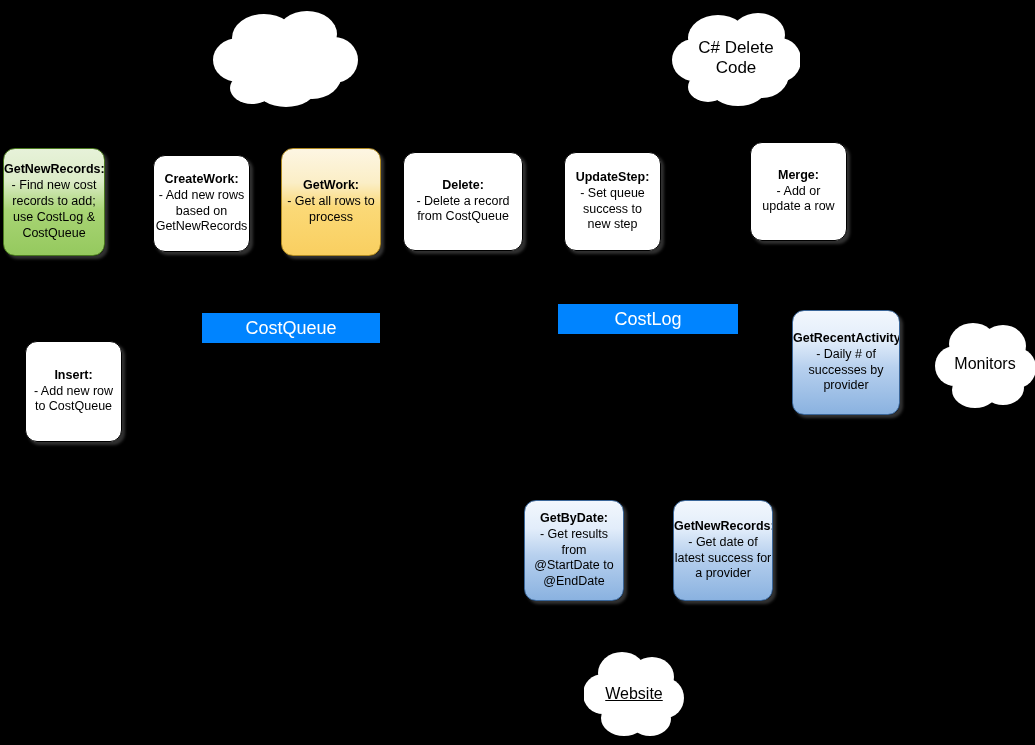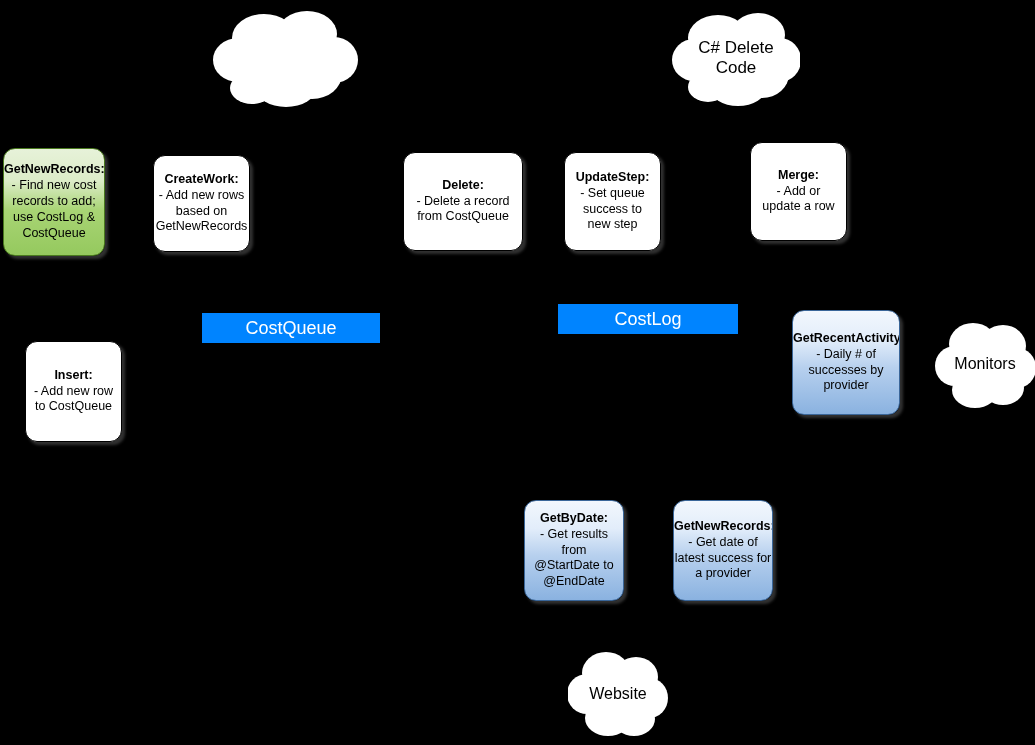--- a/index.html
+++ b/index.html
@@ -166,21 +166,21 @@
         <ellipse cx="20" cy="48" rx="20" ry="20"></ellipse>
         <ellipse cx="82" cy="50" rx="19" ry="20"></ellipse>
         <ellipse cx="50" cy="50" rx="32" ry="25"></ellipse>
         <ellipse cx="40" cy="72" rx="23" ry="18"></ellipse>
         <ellipse cx="68" cy="70" rx="21" ry="17"></ellipse>
       </g>
     </svg>
     <div class="cloud-label">Monitors</div>
   </div>
 
-  <div class="cloud small" style="left:568px; top:648px; width:100px; height:92px;">
+  <div class="cloud small" style="left:584px; top:648px; width:100px; height:92px;text-decoration:underline;">
     <svg class="cloud-shape" viewBox="0 0 100 92" preserveAspectRatio="none">
       <g fill="#ffffff">
         <ellipse cx="38" cy="25" rx="24" ry="21"></ellipse>
         <ellipse cx="68" cy="29" rx="22" ry="20"></ellipse>
         <ellipse cx="19" cy="46" rx="20" ry="20"></ellipse>
         <ellipse cx="81" cy="50" rx="19" ry="20"></ellipse>
         <ellipse cx="50" cy="48" rx="32" ry="25"></ellipse>
         <ellipse cx="40" cy="70" rx="23" ry="18"></ellipse>
         <ellipse cx="66" cy="71" rx="21" ry="17"></ellipse>
       </g>
@@ -195,20 +195,26 @@
     </div>
   </div>
 
   <div class="node white" style="left:143px; top:155px; width:97px; height:97px;margin-left:10px;">
     <div class="node-inner">
       <span class="node-title">CreateWork:</span>
       <span class="node-desc">- Add new rows based on GetNewRecords</span>
     </div>
   </div>
 
+  <div class="node orange" style="left:281px; top:148px; width:100px; height:108px;">
+    <div class="node-inner">
+      <span class="node-title">GetWork:</span>
+      <span class="node-desc">- Get all rows to process</span>
+    </div>
+  </div>
 
   <div class="node white" style="left:403px; top:152px; width:120px; height:99px;">
     <div class="node-inner">
       <span class="node-title">Delete:</span>
       <span class="node-desc">- Delete a record from CostQueue</span>
     </div>
   </div>
 
   <div class="node white" style="left:564px; top:152px; width:97px; height:99px;">
     <div class="node-inner">

